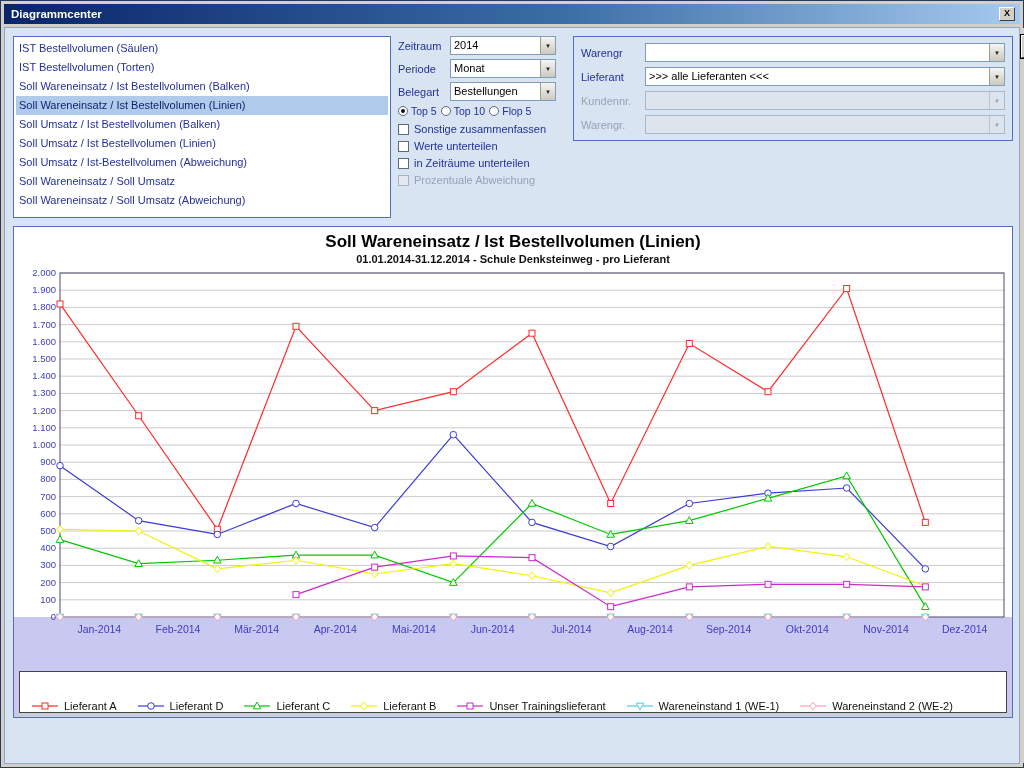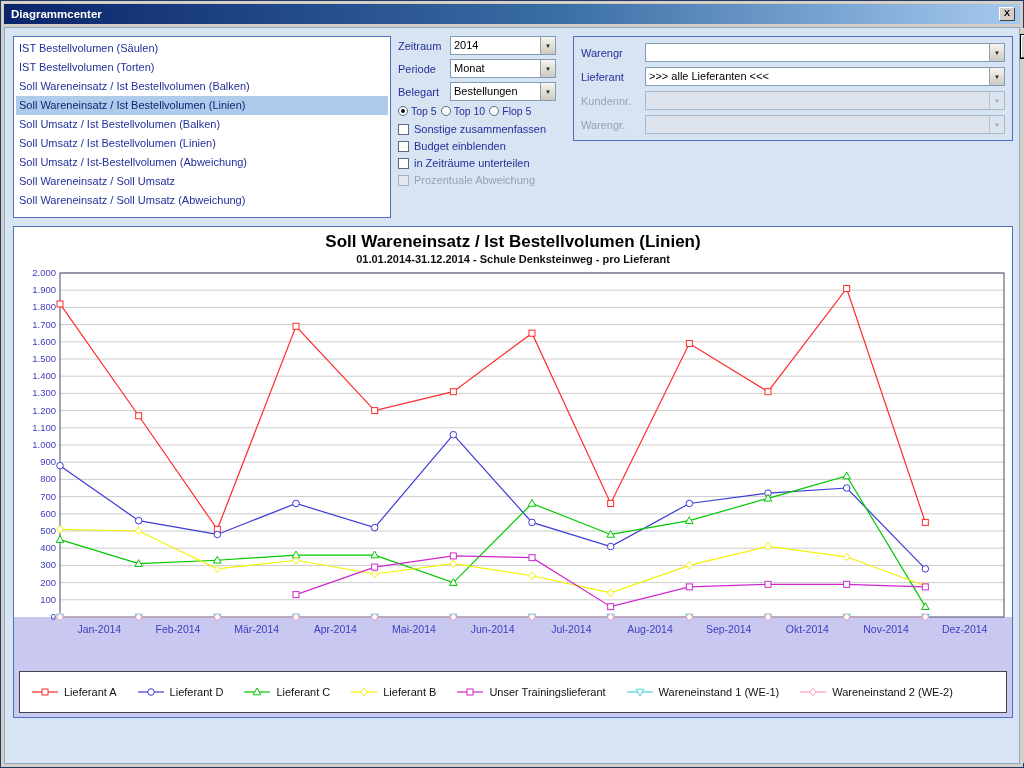--- a/index.html
+++ b/index.html
@@ -34,21 +34,21 @@
   .rightp{flex:1;border:1px solid #4f6fc0;padding:6px 7px;align-self:flex-start;font-size:11px;color:#23309b;}
   .r-row{display:flex;align-items:center;margin-bottom:5px;}
   .r-row:last-child{margin-bottom:0;}
   .r-lbl{width:64px;flex:0 0 auto;}
   .r-lbl.dis{color:#96a2b6;}
   .chart-panel{margin-top:8px;height:492px;border:1px solid #4f6fc0;background:#fff;display:flex;flex-direction:column;overflow:hidden;}
   .c-title{text-align:center;font-weight:bold;font-size:17px;color:#000;padding-top:5px;}
   .c-sub{text-align:center;font-weight:bold;font-size:11px;color:#111;padding:1px 0 2px;}
   #chart-svg{display:block;margin:0 auto;flex:0 0 auto;}
   .legend-strip{flex:1;background:#c8c8f0;padding:4px 5px;min-height:0;}
-  .legend-box{background:#fff;border:1px solid #444;height:100%;display:flex;align-items:center;gap:19px;padding:0 10px;font-size:11px;color:#111;white-space:nowrap;overflow:hidden;}
+  .legend-box{background:#fff;border:1px solid #444;height:100%;display:flex;align-items:flex-end;gap:19px;padding:0 10px;font-size:11px;color:#111;white-space:nowrap;overflow:hidden;}
   .legend-item{display:inline-flex;align-items:center;gap:4px;}
   .btnbar{flex:1;background:#d4d0c8;display:flex;justify-content:center;align-items:flex-start;gap:20px;padding-top:7px;}
   .btn{min-width:92px;height:23px;background:#d4d0c8;border:1px solid;border-color:#fff #404040 #404040 #fff;font-size:11px;color:#000;cursor:default;}
   .btn.default{outline:1px solid #000;font-weight:bold;}
 </style>
 </head>
 <body>
 
 <div class="window">
   <div class="titlebar">
@@ -107,21 +107,21 @@
                 <span>Flop 5</span>
               </span>
             </div>
           <div id="checkboxes">
               <label class="cb-row">
                 <span class="cb-box"></span>
                 <span>Sonstige zusammenfassen</span>
               </label>
               <label class="cb-row">
                 <span class="cb-box"></span>
-                <span>Budget einblenden</span>
+                <span>Werte unterteilen</span>
               </label>
               <label class="cb-row">
                 <span class="cb-box"></span>
                 <span>in Zeiträume unterteilen</span>
               </label>
               <label class="cb-row dis">
                 <span class="cb-box"></span>
                 <span>Prozentuale Abweichung</span>
               </label>
             </div>

